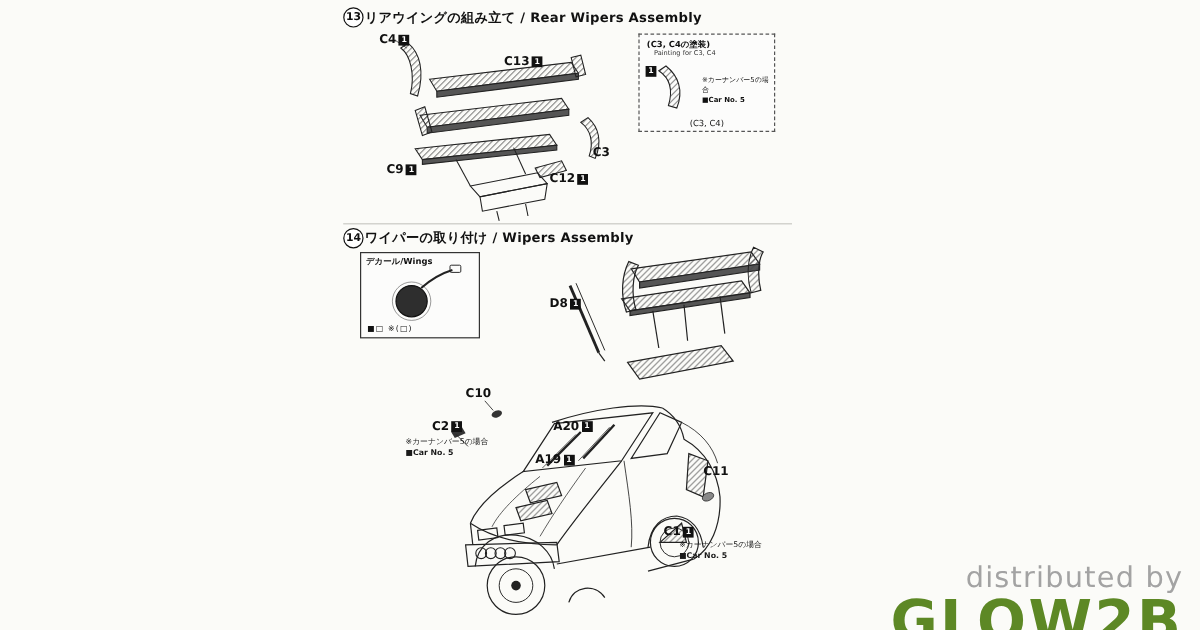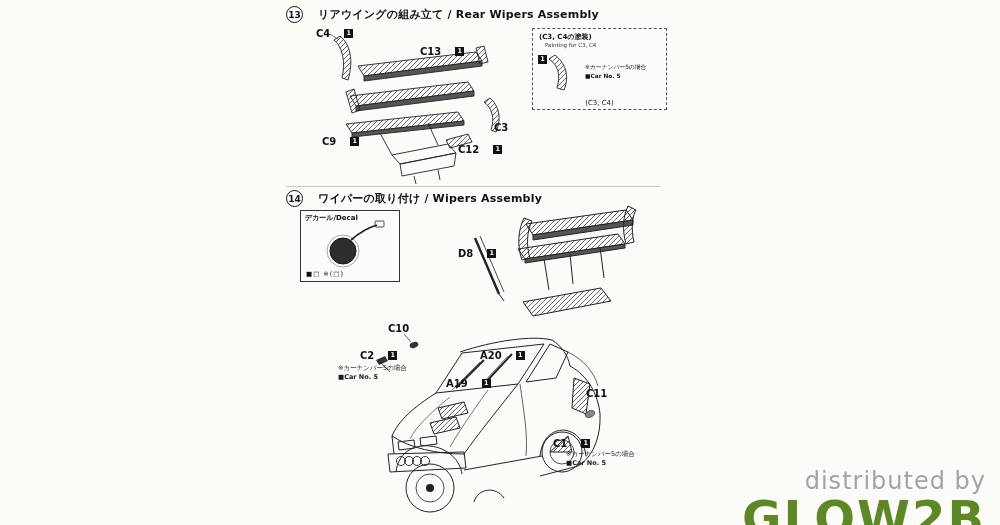--- a/index.html
+++ b/index.html
@@ -1,40 +1,40 @@
 <!DOCTYPE html>
 <html><head>
 <meta charset="utf-8">
 <style>
   html,body{margin:0;padding:0;background:#ffffff;}
   .page{
     position:relative;width:1000px;height:525px;background:#fbfbf8;
     font-family:"DejaVu Sans","Liberation Sans",sans-serif;color:#111;
     overflow:hidden;
   }
-  .step-header{position:absolute;display:flex;align-items:center;gap:15px;}
+  .step-header{position:absolute;display:flex;align-items:center;gap:1px;}
   .step-num{
     width:15px;height:15px;border:1.6px solid #111;border-radius:50%;
     display:flex;align-items:center;justify-content:center;
     font-size:9px;font-weight:bold;background:#fff;flex:0 0 auto;
   }
   .step-title{font-size:11px;font-weight:bold;letter-spacing:.2px;white-space:nowrap;}
   .art{position:absolute;}
   .plabel{
     position:absolute;font-size:10px;font-weight:bold;
-    display:flex;align-items:center;gap:14px;white-space:nowrap;
+    display:flex;align-items:center;gap:2px;white-space:nowrap;
   }
   .qbox{
     display:inline-flex;align-items:center;justify-content:center;
     width:9px;height:9px;background:#111;color:#fff;
     font-size:6.5px;font-weight:bold;line-height:1;
   }
   .tiny-note{position:absolute;font-size:6.5px;line-height:1.4;color:#1a1a1a;white-space:nowrap;}
   .tiny-note .en{font-weight:bold;display:block;}
-  .inset{position:absolute;border:1px dashed #555;background:rgba(255,255,255,.4);padding-left:21px;}
+  .inset{position:absolute;border:1px dashed #555;background:rgba(255,255,255,.4);}
   .inset-title{position:absolute;left:6px;top:3px;font-size:7px;font-weight:bold;white-space:nowrap;}
   .inset-sub{position:absolute;left:12px;top:13px;font-size:5.5px;color:#333;white-space:nowrap;}
   .inset-caption{position:absolute;left:0;right:0;bottom:2px;text-align:center;font-size:7px;font-weight:normal;}
   .inset-qty{position:absolute;left:5px;top:26px;}
   .inset-note{position:absolute;left:52px;top:34px;font-size:5.8px;line-height:1.5;}
   .inset-note .en{font-weight:bold;display:block;}
   .decal-box{position:absolute;border:1px solid #333;background:rgba(255,255,255,.4);}
   .decal-label{position:absolute;left:4px;top:2px;font-size:7px;font-weight:bold;white-space:nowrap;}
   .decal-icons{position:absolute;left:5px;bottom:3px;font-size:6.5px;letter-spacing:1px;}
   .divider{position:absolute;height:1px;background:#c9c9c4;}
@@ -121,21 +121,21 @@
   </div>
 
   <div class="divider" style="left:286px;top:186px;width:374px"></div>
 
   <div class="step-header" style="left:286px;top:190px">
     <span class="step-num">14</span>
     <span class="step-title">ワイパーの取り付け / Wipers Assembly</span>
   </div>
 
   <div class="decal-box" style="left:300px;top:210px;width:98px;height:70px">
-    <span class="decal-label">デカール/Decal</span>
+    <span class="decal-label">デカール/Wings</span>
     <svg style="position:absolute;left:0;top:8px" width="98" height="50" viewBox="0 0 98 50">
       <circle cx="42" cy="32" r="13" fill="#2e2e2e" stroke="#111" stroke-width="1"></circle>
       <circle cx="42" cy="32" r="16" fill="none" stroke="#555" stroke-width="0.5"></circle>
       <path d="M50,21 C58,14 66,9 76,6" stroke="#222" stroke-width="1.8" fill="none"></path>
       <rect x="74" y="2" width="9" height="6" rx="1" fill="none" stroke="#222" stroke-width="0.8"></rect>
     </svg>
     <span class="decal-icons">■□ ※(□)</span>
   </div>
 
   <svg class="art" style="left:338px;top:202px" width="335" height="318" viewBox="0 0 335 318">
@@ -223,21 +223,21 @@
     <span>C10</span>
   </span>
   <span class="plabel" style="left:360px;top:350px">
     <span>C2</span>
       <span class="qbox">1</span>
   </span>
   <div class="tiny-note" style="left:338px;top:364px">
     <span>※カーナンバー5の場合</span>
     <span class="en">■Car No. 5</span>
   </div>
-  <span class="plabel" style="left:480px;top:350px">
+  <span class="plabel" style="left:461px;top:350px">
     <span>A20</span>
       <span class="qbox">1</span>
   </span>
   <span class="plabel" style="left:446px;top:378px">
     <span>A19</span>
       <span class="qbox">1</span>
   </span>
   <span class="plabel" style="left:586px;top:388px">
     <span>C11</span>
   </span>

